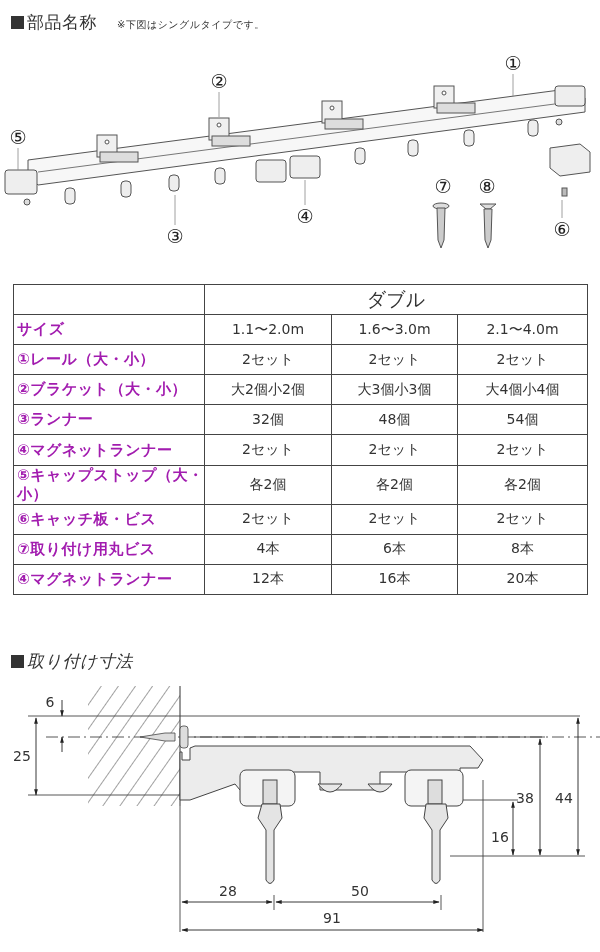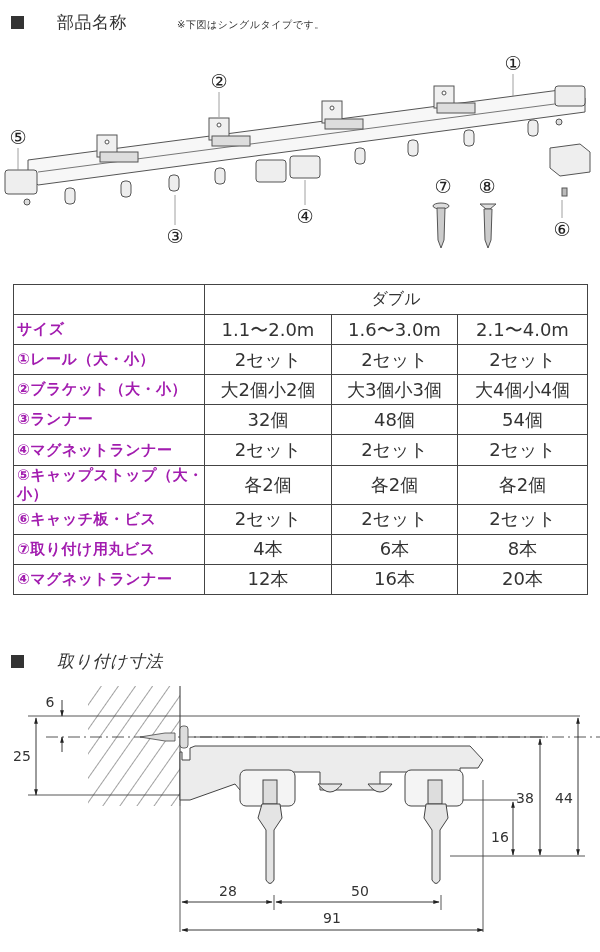--- a/index.html
+++ b/index.html
@@ -1,28 +1,28 @@
 <!DOCTYPE html>
 <html><head>
 <meta charset="utf-8">
 <style>
   * { margin:0; padding:0; box-sizing:border-box; }
   body { width:600px; height:952px; background:#fff; font-family:"DejaVu Sans", sans-serif; color:#222; position:relative; overflow:hidden; }
-  .section-title { position:absolute; left:11px; font-size:17px; color:#333; letter-spacing:0.5px; display:flex; align-items:baseline;gap:30px; }
+  .section-title { position:absolute; left:11px; font-size:17px; color:#333; letter-spacing:0.5px; display:flex; align-items:baseline; }
   .section-title .sq { display:inline-block; width:13px; height:13px; background:#333; margin-right:3px; transform:translateY(1px); }
   .section-title .note { font-size:10px; margin-left:20px; color:#333; }
   #title1 { top:11px; }
   #title2 { top:650px;font-style:italic; }
   svg text { font-family:"DejaVu Sans", sans-serif; }
   .parts-svg { position:absolute; left:0; top:40px; }
   .dim-svg { position:absolute; left:0; top:672px; }
   table.spec { position:absolute; left:13px; top:284px; width:574px; border-collapse:collapse; table-layout:fixed; }
-  table.spec td { border:1.5px solid #444; height:30.1px; font-size:18px; text-align:center; color:#333; padding:0; }
+  table.spec td { border:1.5px solid #444; height:30.1px; font-size:14px; text-align:center; color:#333; padding:0; }
   table.spec td.lbl { text-align:left; font-weight:bold; font-size:15px; padding-left:3px; color:#a21caf; letter-spacing:0.5px; }
-  table.spec td.type { font-size:16px; }
+  table.spec td.type { font-size:19px; }
   table.spec col.c0 { width:191px; }
   table.spec col.c1 { width:127px; }
   table.spec col.c2 { width:126px; }
   table.spec col.c3 { width:130px; }
 </style>
 </head>
 <body>
 
 <div class="section-title" id="title1">
   <span class="sq"></span>

